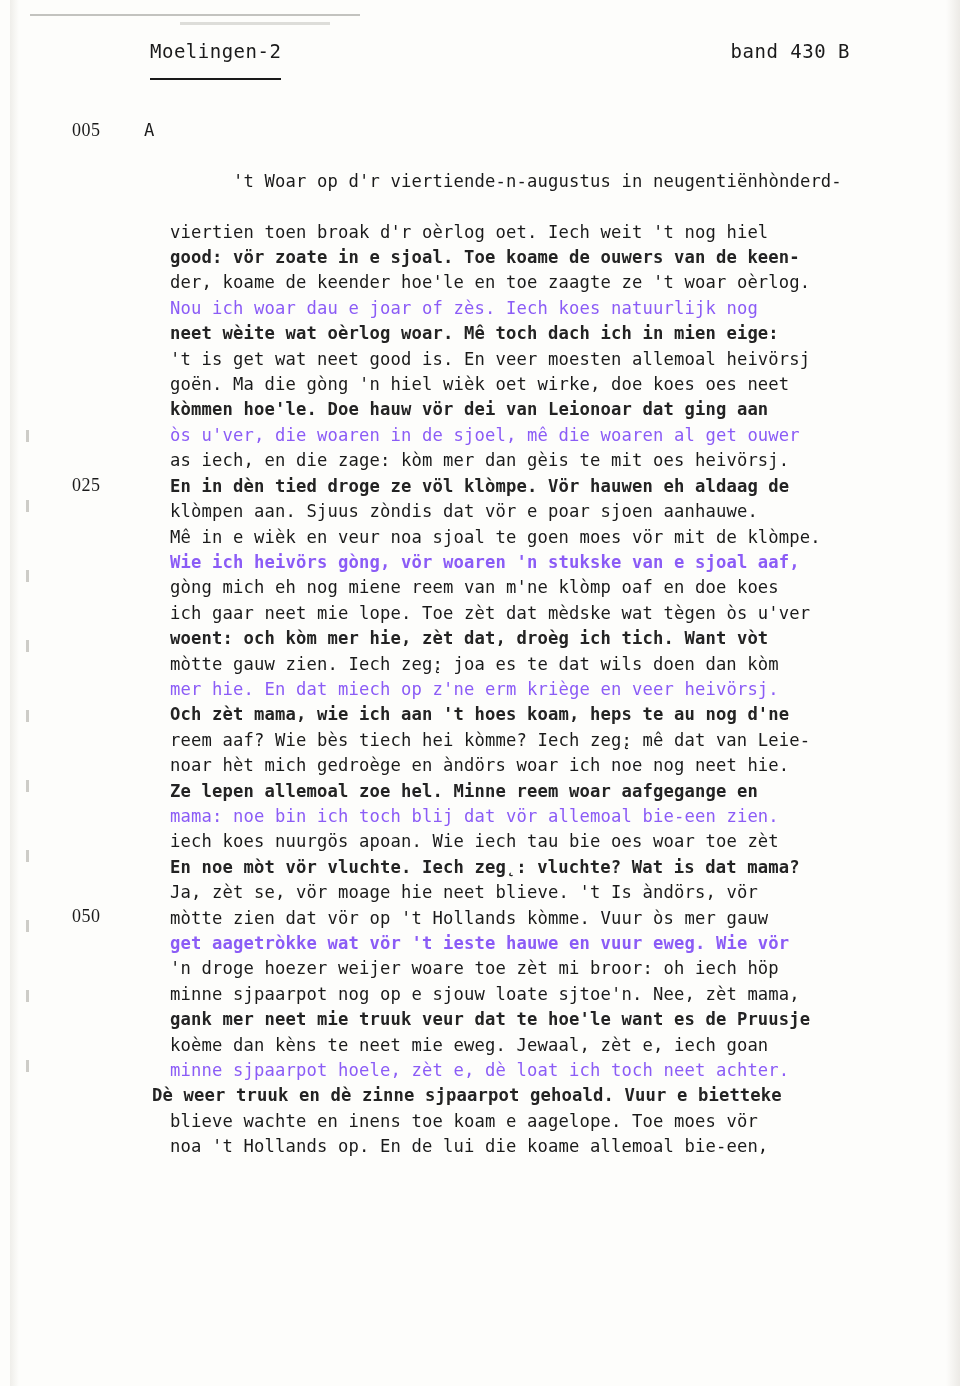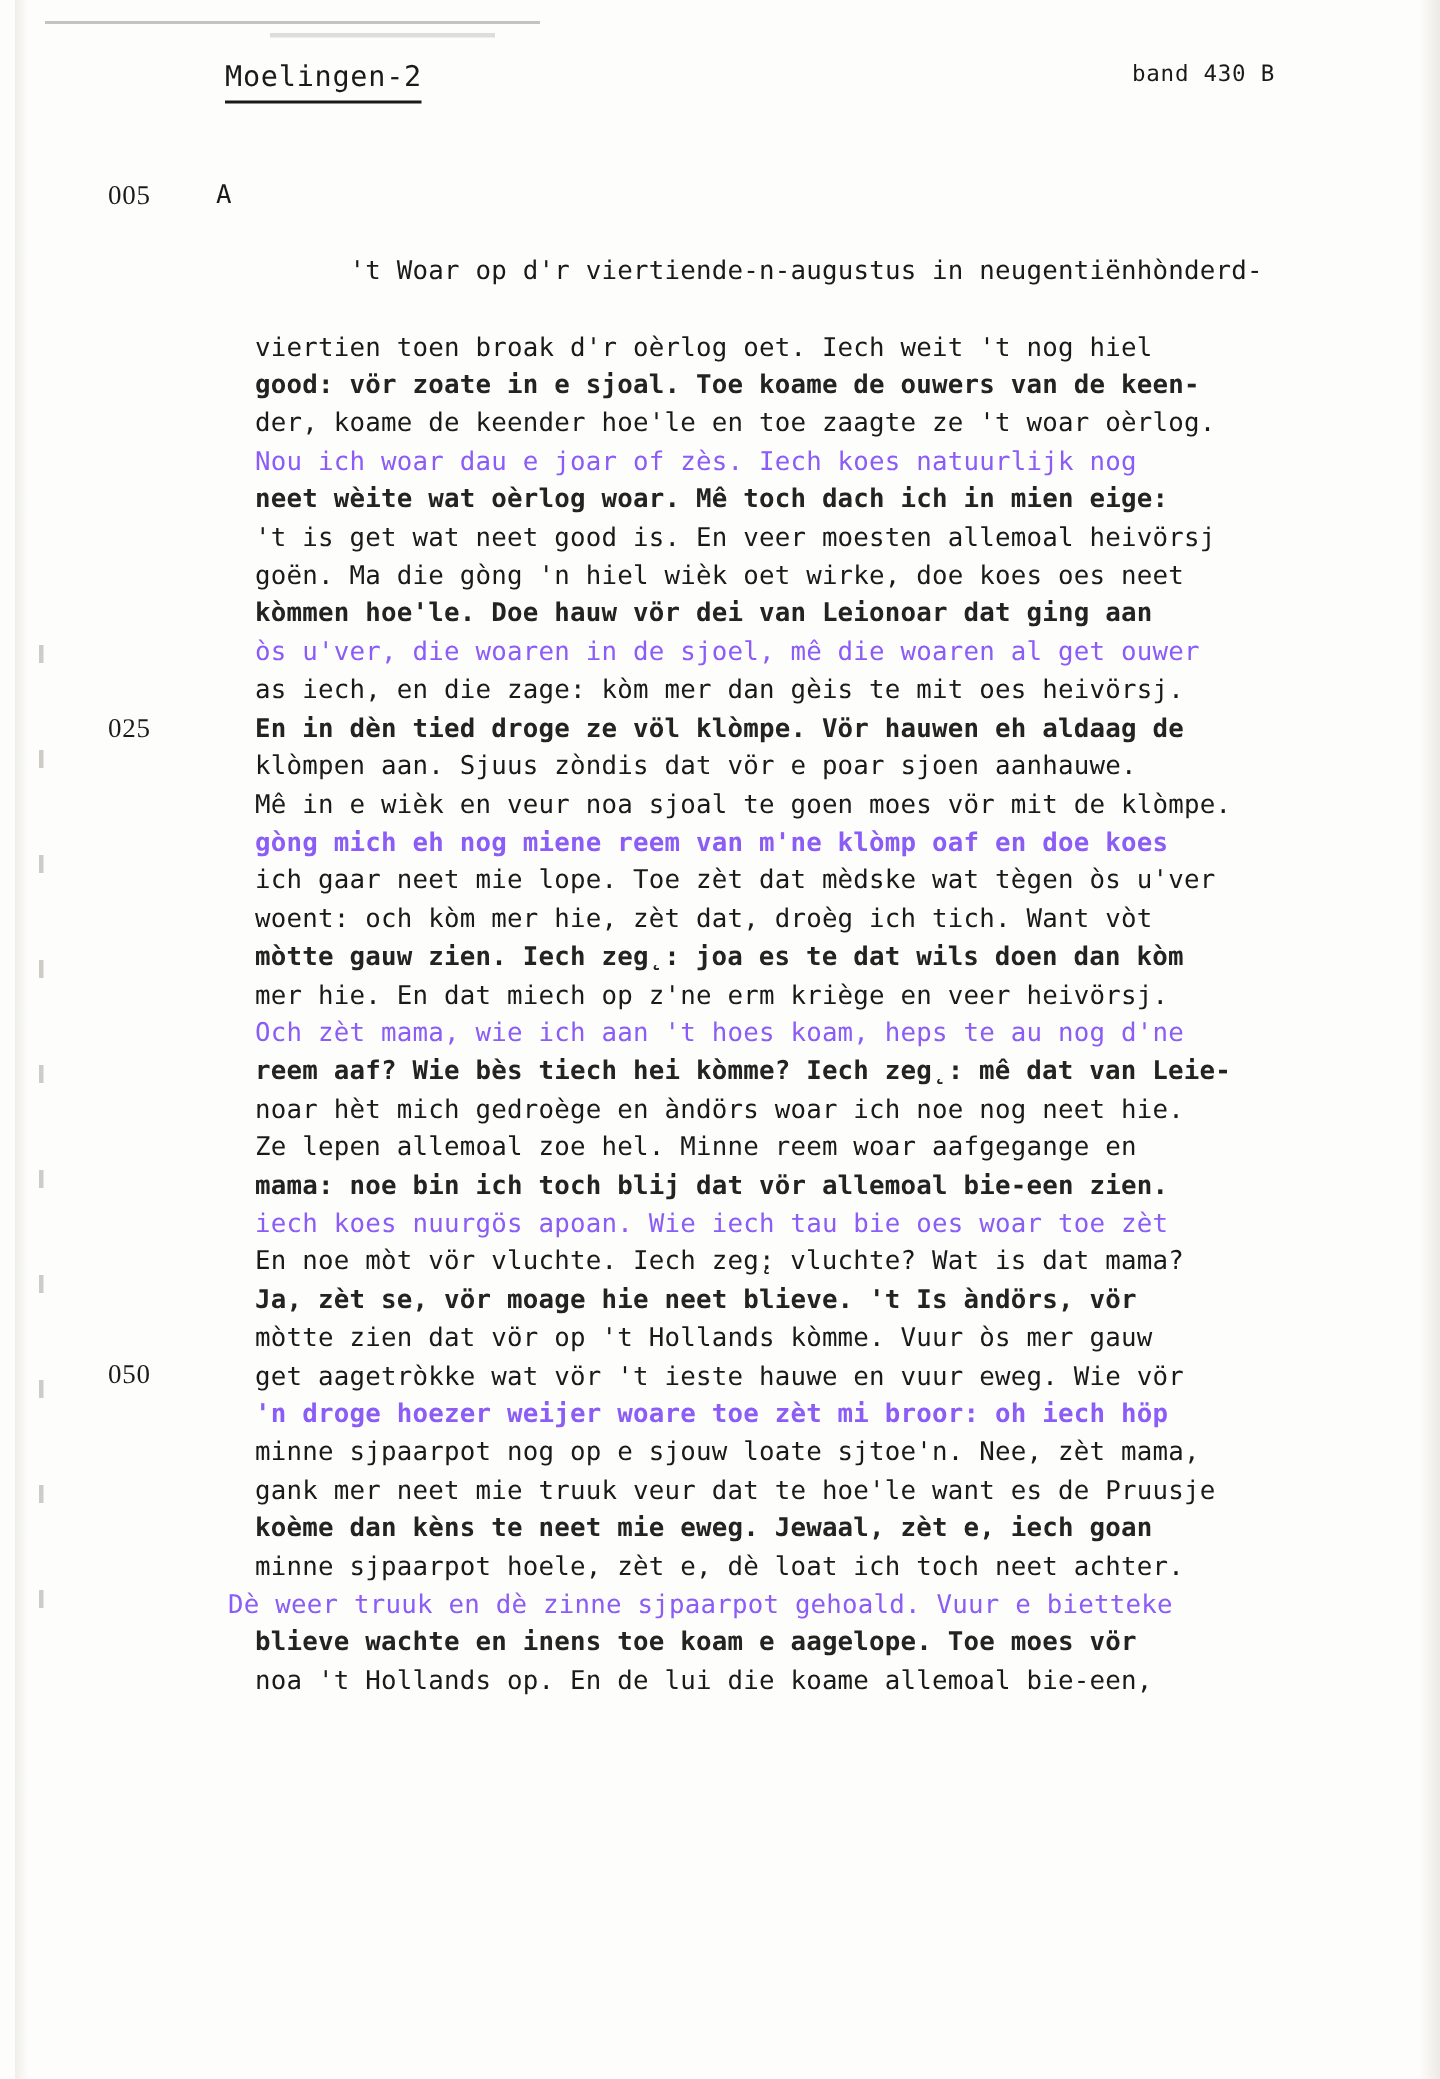--- a/index.html
+++ b/index.html
@@ -75,27 +75,27 @@
     width: 700px;
     height: 30px;
   }
   .header .doc-id {
     position: absolute;
     left: 0;
     top: 0;
     font-size: 19px;
     letter-spacing: .5px;
     border-bottom: 2px solid #1a1a1a;
-    padding-bottom: 5px;
+    padding-bottom: 16px;
   }
   .header .band {
     position: absolute;
     right: 0;
     top: 0;
-    font-size: 15px;
+    font-size: 19px;
     letter-spacing: .5px;
   }
 
   
   .body-block {
     position: absolute;
     top: 118px;
     left: 170px;
     width: 760px;
   }
@@ -168,20 +168,21 @@
     <div class="line"><span>Nou ich woar dau e joar of zès. Iech koes natuurlijk nog</span></div>
     <div class="line"><span>neet wèite wat oèrlog woar. Mê toch dach ich in mien eige:</span></div>
     <div class="line"><span>'t is get wat neet good is. En veer moesten allemoal heivörsj</span></div>
     <div class="line"><span>goën. Ma die gòng 'n hiel wièk oet wirke, doe koes oes neet</span></div>
     <div class="line"><span>kòmmen hoe'le. Doe hauw vör dei van Leionoar dat ging aan</span></div>
     <div class="line"><span>òs u'ver, die woaren in de sjoel, mê die woaren al get ouwer</span></div>
     <div class="line"><span>as iech, en die zage: kòm mer dan gèis te mit oes heivörsj.</span></div>
     <div class="line"><span>En in dèn tied droge ze völ klòmpe. Vör hauwen eh aldaag de</span></div>
     <div class="line"><span>klòmpen aan. Sjuus zòndis dat vör e poar sjoen aanhauwe.</span></div>
     <div class="line"><span>Mê in e wièk en veur noa sjoal te goen moes vör mit de klòmpe.</span></div>
+    <div class="line"><span>Wie ich heivörs gòng, vör woaren 'n stukske van e sjoal aaf,</span></div>
     <div class="line"><span>gòng mich eh nog miene reem van m'ne klòmp oaf en doe koes</span></div>
     <div class="line"><span>ich gaar neet mie lope. Toe zèt dat mèdske wat tègen òs u'ver</span></div>
     <div class="line"><span>woent: och kòm mer hie, zèt dat, droèg ich tich. Want vòt</span></div>
     <div class="line"><span>mòtte gauw zien. Iech zeg̨: joa es te dat wils doen dan kòm</span></div>
     <div class="line"><span>mer hie. En dat miech op z'ne erm kriège en veer heivörsj.</span></div>
     <div class="line"><span>Och zèt mama, wie ich aan 't hoes koam, heps te au nog d'ne</span></div>
     <div class="line"><span>reem aaf? Wie bès tiech hei kòmme? Iech zeg̨: mê dat van Leie-</span></div>
     <div class="line"><span>noar hèt mich gedroège en àndörs woar ich noe nog neet hie.</span></div>
     <div class="line"><span>Ze lepen allemoal zoe hel. Minne reem woar aafgegange en</span></div>
     <div class="line"><span>mama: noe bin ich toch blij dat vör allemoal bie-een zien.</span></div>

